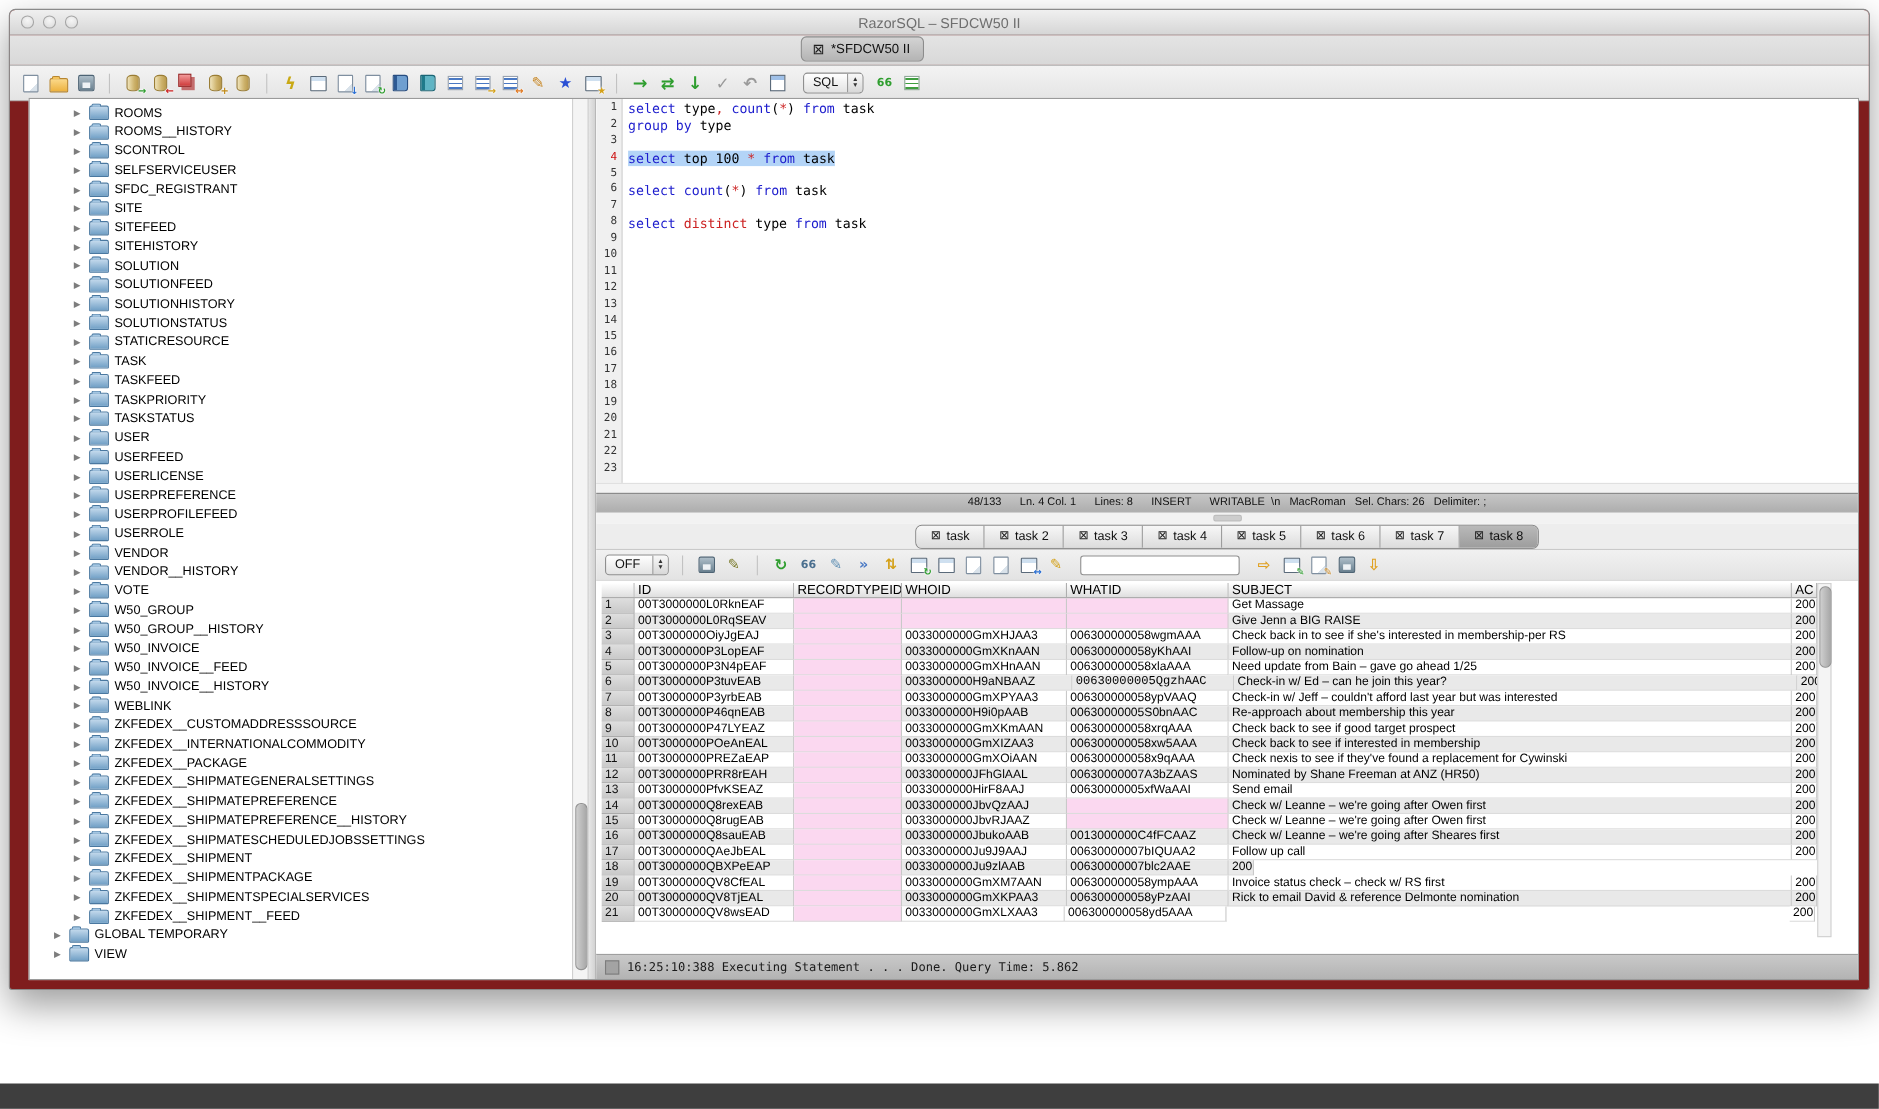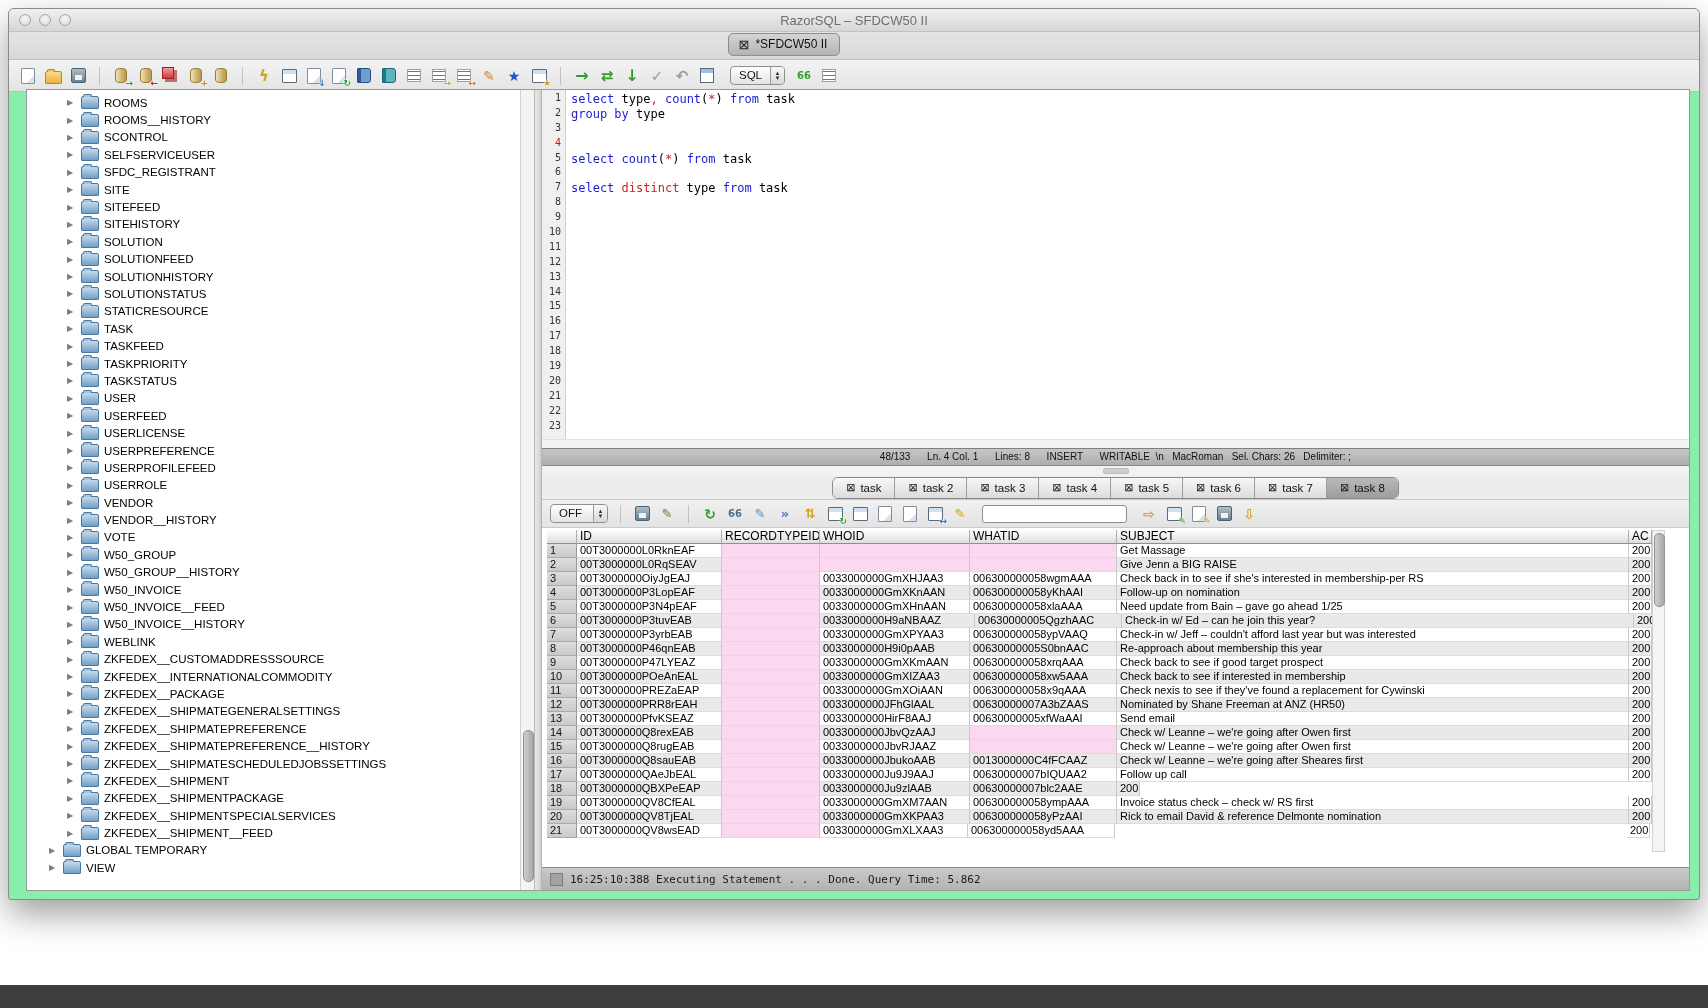--- a/index.html
+++ b/index.html
@@ -1,18 +1,18 @@
 <!DOCTYPE html>
 <html><head>
 <meta charset="utf-8">
 <style>
   html,body{margin:0;padding:0;background:#ffffff;width:1708px;height:1008px;overflow:hidden;
     font-family:"Liberation Sans",sans-serif;-webkit-font-smoothing:antialiased;}
   .desktop-band{position:absolute;left:0;top:985px;width:1708px;height:23px;background:#3e3e3e;}
-  .window{position:absolute;left:8px;top:8px;width:1692px;height:892px;background:#86efac;
+  .window{position:absolute;left:8px;top:8px;width:1692px;height:892px;background:#7f1d1d;
     border:1px solid #8a8a8a;border-radius:6px 6px 3px 3px;box-shadow:0 14px 34px rgba(0,0,0,.38);
     box-sizing:border-box;overflow:hidden;}
   
   .titlebar{height:22px;background:linear-gradient(#f0f0f0,#d6d6d6);border-bottom:1px solid #c2c2c2;
     position:relative;display:flex;align-items:center;}
   .lights{display:flex;gap:8px;margin-left:10px;}
   .light{width:12px;height:12px;border-radius:50%;border:1px solid #a6a6a6;
     background:radial-gradient(circle at 50% 35%,#f6f6f6,#d9d9d9);box-sizing:border-box;}
   .wtitle{position:absolute;left:0;right:0;text-align:center;font-size:13px;color:#6f6f6f;}
   
@@ -525,20 +525,21 @@
             <div class="lnum">19</div>
             <div class="lnum">20</div>
             <div class="lnum">21</div>
             <div class="lnum">22</div>
             <div class="lnum">23</div>
           </div>
         <div class="code" id="code">
             <div class="cline"><span class="tok-b">select</span><span> type</span><span class="tok-r">,</span><span> </span><span class="tok-b">count</span><span>(</span><span class="tok-r">*</span><span>) </span><span class="tok-b">from</span><span> task</span></div>
             <div class="cline"><span class="tok-b">group</span><span> </span><span class="tok-b">by</span><span> type</span></div>
             <div class="cline">&nbsp;</div>
+            <div class="cline"><span class="selbg"><span class="tok-b">select</span><span> top 100 </span><span class="tok-r">*</span><span> </span><span class="tok-b">from</span><span> task</span></span></div>
             <div class="cline">&nbsp;</div>
             <div class="cline"><span class="tok-b">select</span><span> </span><span class="tok-b">count</span><span>(</span><span class="tok-r">*</span><span>) </span><span class="tok-b">from</span><span> task</span></div>
             <div class="cline">&nbsp;</div>
             <div class="cline"><span class="tok-b">select</span><span> </span><span class="tok-r">distinct</span><span> type </span><span class="tok-b">from</span><span> task</span></div>
             <div class="cline">&nbsp;</div>
             <div class="cline">&nbsp;</div>
             <div class="cline">&nbsp;</div>
             <div class="cline">&nbsp;</div>
             <div class="cline">&nbsp;</div>
             <div class="cline">&nbsp;</div>
@@ -728,21 +729,21 @@
                 <div class="cell" style="width: 150px;">0033000000GmXHnAAN</div>
                 <div class="cell" style="width: 147px;">006300000058xlaAAA</div>
                 <div class="cell" style="width: 512px;">Need update from Bain – gave go ahead 1/25</div>
                 <div class="cell" style="width: 23px;">200</div>
               </div>
               <div class="trow">
                 <div class="cell c-num" style="width: 30px;">6</div>
                 <div class="cell" style="width: 145px;">00T3000000P3tuvEAB</div>
                 <div class="cell c-null" style="width: 98px;"></div>
                 <div class="cell" style="width: 155px;">0033000000H9aNBAAZ</div>
-                <div class="cell" style="width: 147px;">00630000005QgzhAAC</div>
+                <div class="cell" style="width: 147px; font-family: Liberation Mono, monospace;">00630000005QgzhAAC</div>
                 <div class="cell" style="width: 512px;">Check-in w/ Ed – can he join this year?</div>
                 <div class="cell" style="width: 23px;">200</div>
               </div>
               <div class="trow">
                 <div class="cell c-num" style="width: 30px;">7</div>
                 <div class="cell" style="width: 145px;">00T3000000P3yrbEAB</div>
                 <div class="cell c-null" style="width: 98px;"></div>
                 <div class="cell" style="width: 150px;">0033000000GmXPYAA3</div>
                 <div class="cell" style="width: 147px;">006300000058ypVAAQ</div>
                 <div class="cell" style="width: 512px;">Check-in w/ Jeff – couldn't afford last year but was interested</div>

